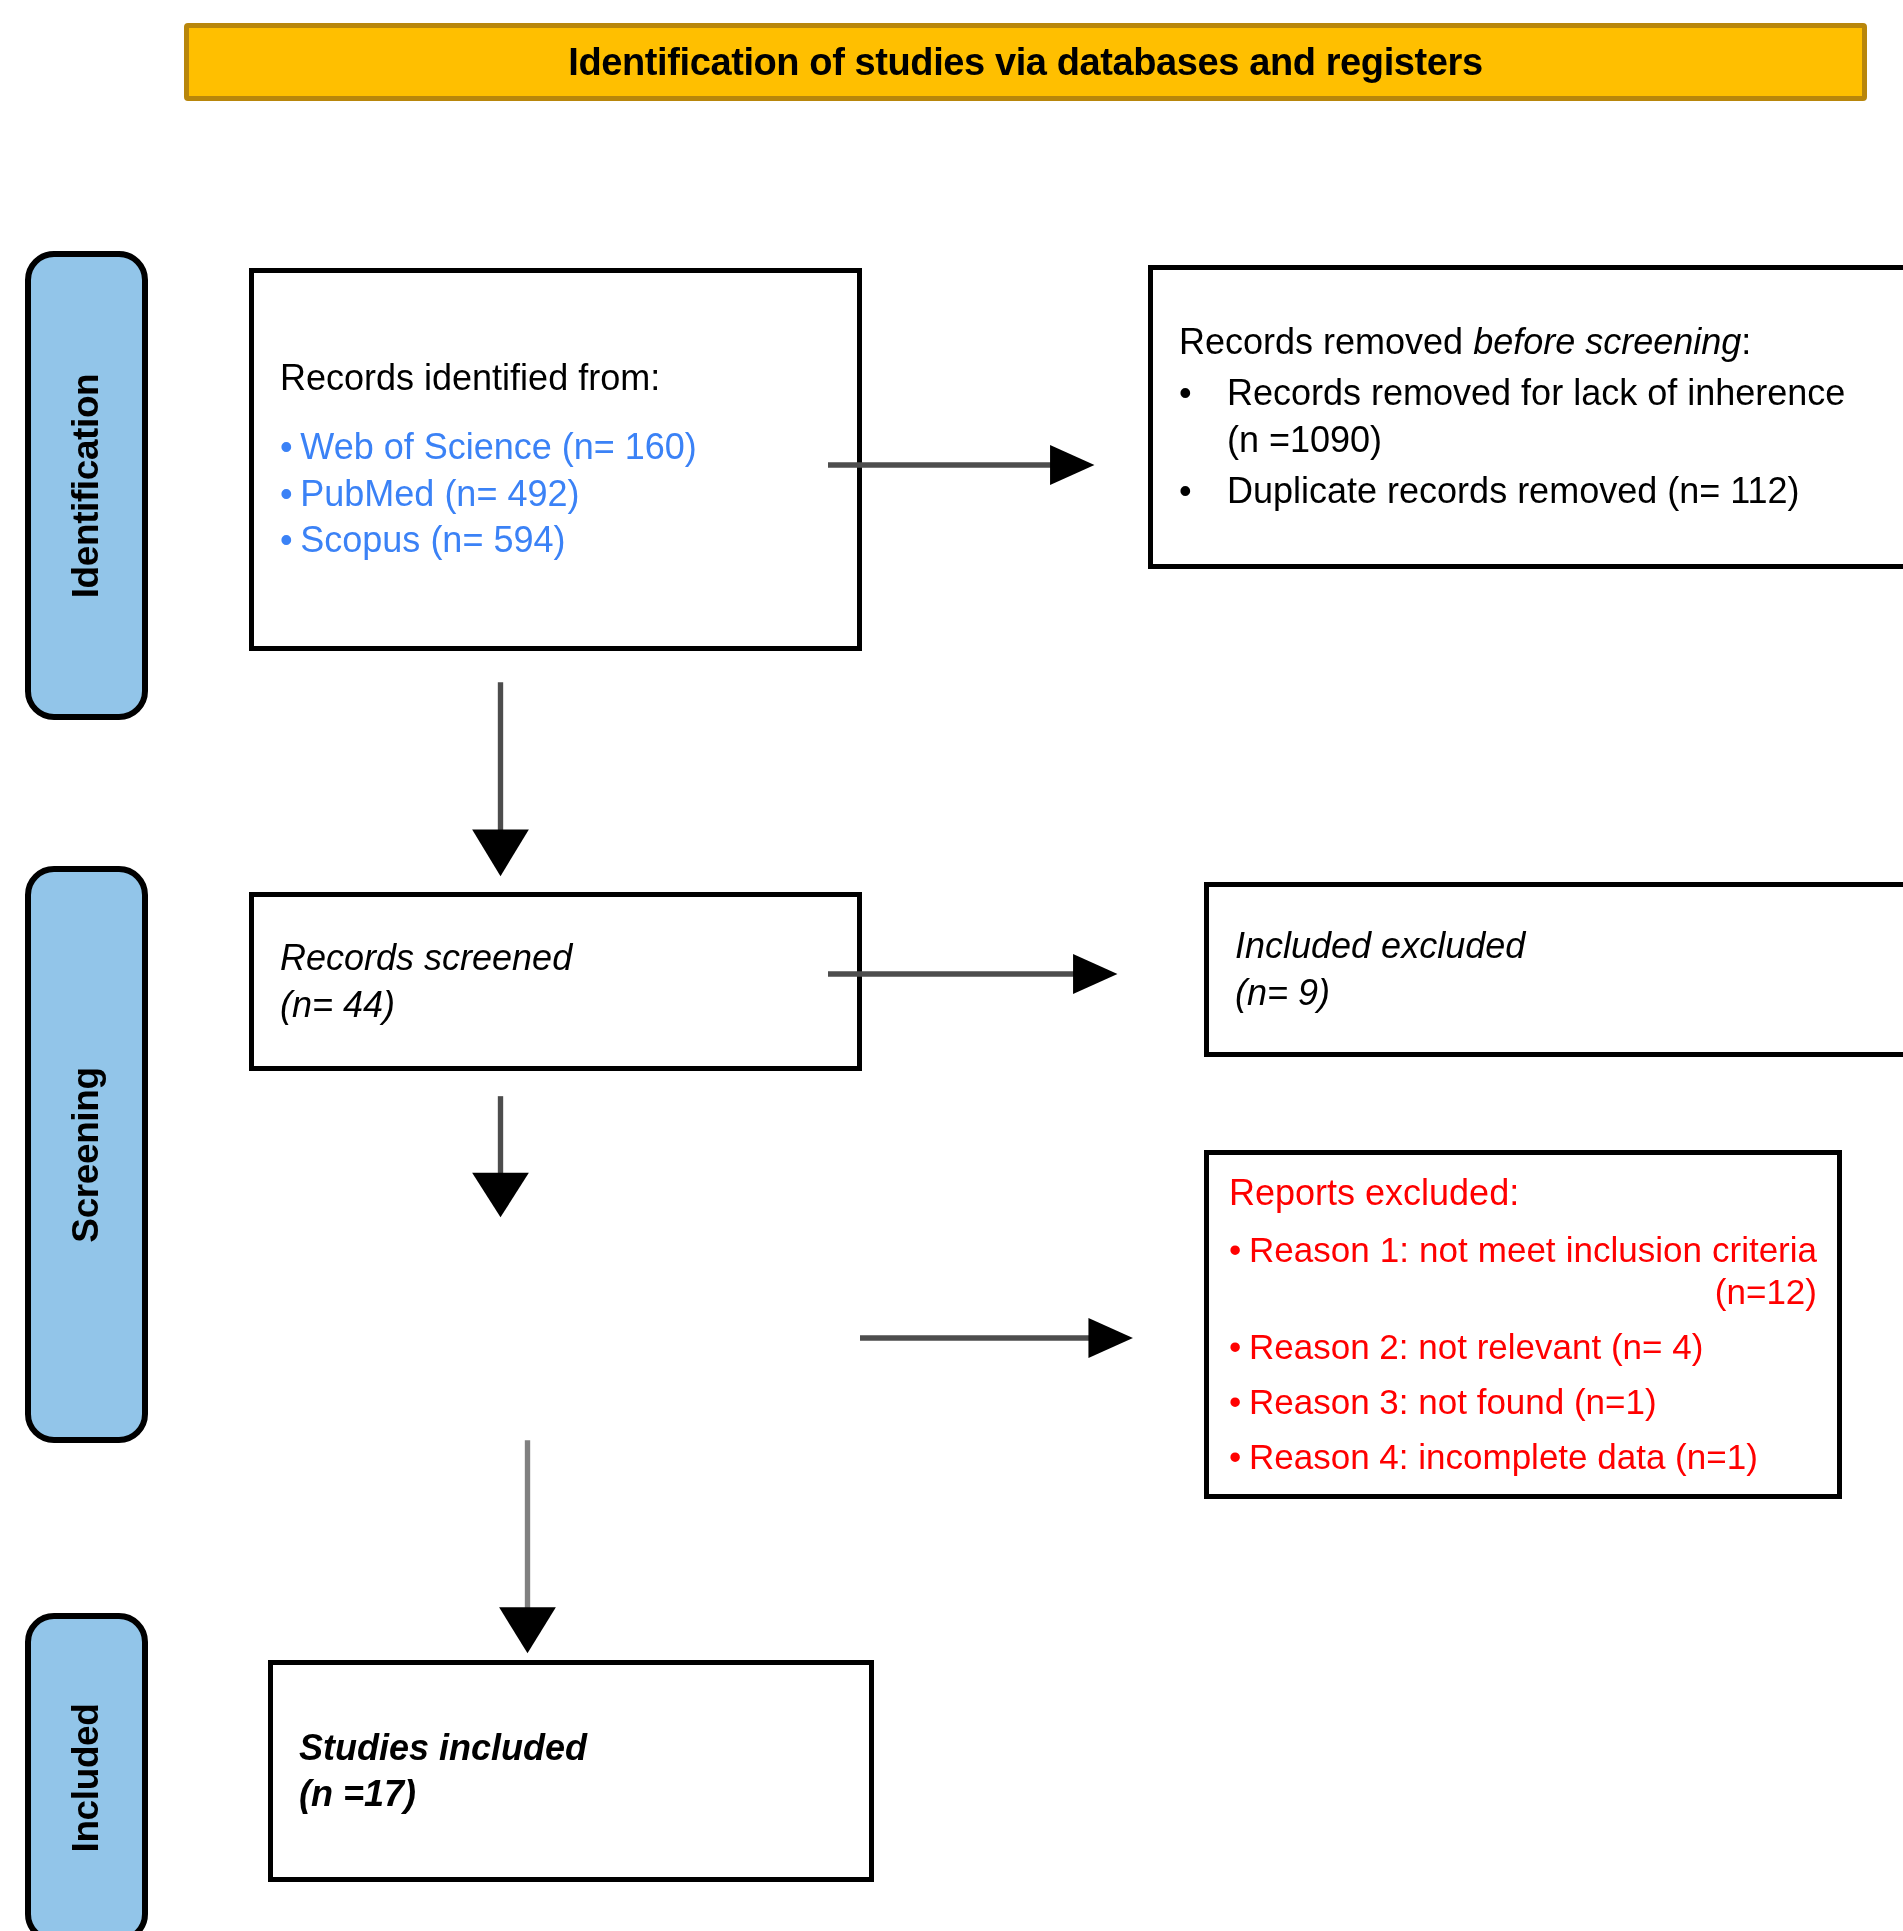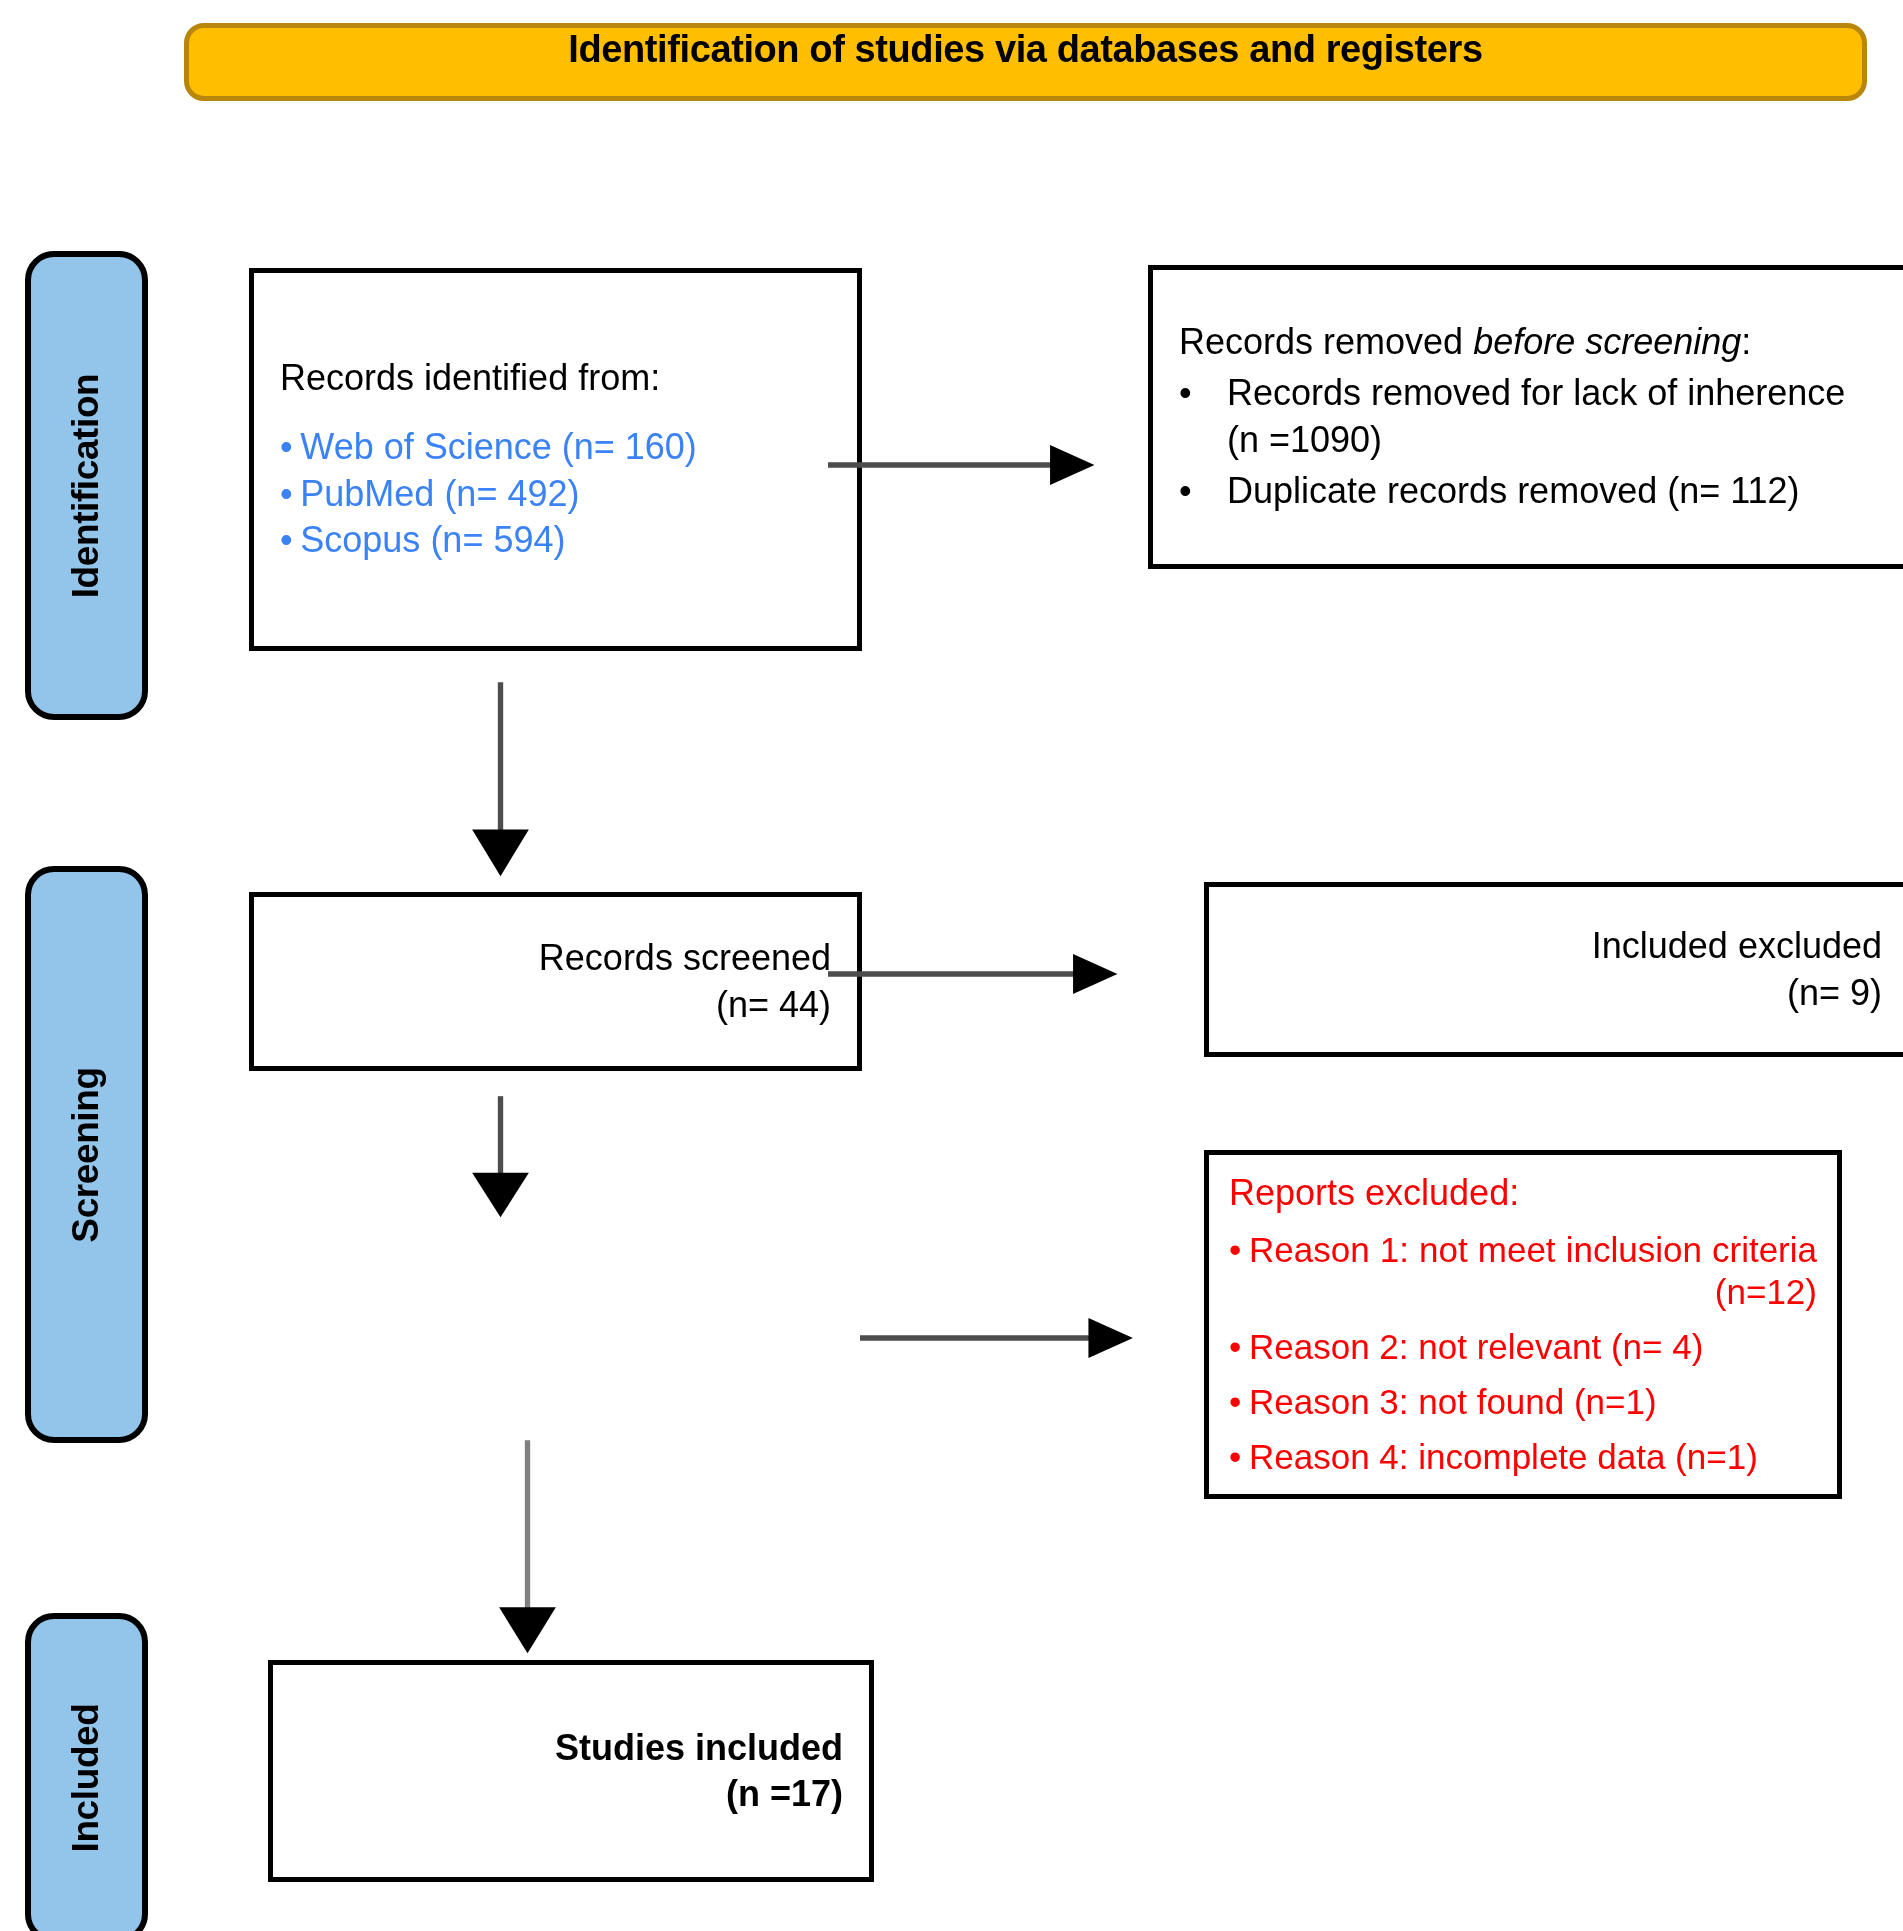--- a/index.html
+++ b/index.html
@@ -20,24 +20,24 @@
 
   
   .banner {
     position: absolute;
     left: 184px;
     top: 23px;
     width: 1683px;
     height: 78px;
     background: #FFBF00;
     border: 5.4px solid #B8860B;
-    border-radius: 20px;
+    border-radius: 4px;
     box-sizing: border-box;
     display: flex;
-    align-items: flex-start;
+    align-items: center;
     justify-content: center;
   }
   .banner-text {
     font-size: 38px;
     font-weight: bold;
     color: #000000;
     letter-spacing: -0.4px;
   }
 
   
@@ -72,21 +72,21 @@
     border: 5.4px solid #000000;
     box-sizing: border-box;
     display: flex;
     flex-direction: column;
     justify-content: center;
     margin-left: 46px;
   }
   .box-inner {
     padding: 0 26px;
   }
-  .ctr { text-align: right; }
+  .ctr { text-align: left; font-style: italic; }
 
   .line {
     font-size: 36px;
     color: #000000;
     line-height: 1.28;
   }
   .line.bold { font-weight: bold; }
   .line.red  { color: #FF0000; }
 
   .ital { font-style: italic; }

